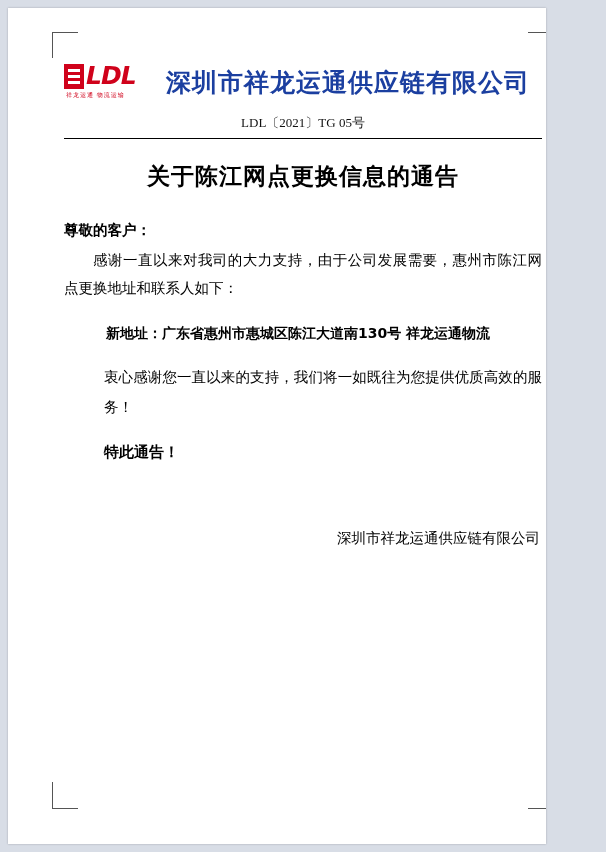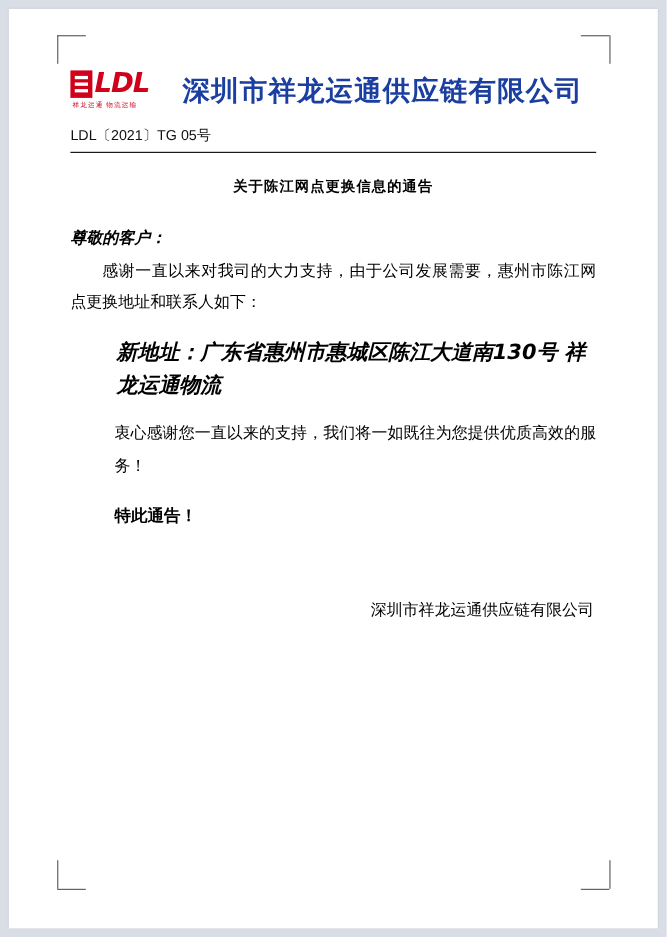--- a/index.html
+++ b/index.html
@@ -9,21 +9,21 @@
   body {
     width: 606px;
     height: 852px;
     background: #d8dde6;
     font-family: "Liberation Sans", sans-serif;
   }
   .page {
     position: absolute;
     left: 8px;
     top: 8px;
-    width: 590px;
+    width: 538px;
     height: 836px;
     background: #ffffff;
     box-shadow: 0 0 2px rgba(0,0,0,0.25);
     overflow: hidden;
   }
   
   .crop {
     position: absolute;
     width: 0;
     height: 0;
@@ -117,69 +117,67 @@
     font-family: "DejaVu Sans", sans-serif;
     font-size: 25px;
     font-weight: bold;
     color: #1b3fa0;
     letter-spacing: 1px;
     white-space: nowrap;
     line-height: 34px;
   }
 
   .doc-number {
-    text-align: left;
-    font-family: Liberation Sans, sans-serif;
+    text-align: center;
+    font-family: Liberation Serif, serif;
     font-size: 13px;
     color: #111;
     padding: 4px 0 6px 0;
   }
   .rule {
     border: none;
     border-top: 1.5px solid #000;
     margin: 0 0 0 0;
   }
 
   .doc-title {
     text-align: center;
     font-family: Liberation Serif, serif;
-    font-size: 13px;
+    font-size: 23px;
     font-weight: bold;
     color: #000;
     letter-spacing: 1px;
     padding: 22px 0 18px 0;
   }
 
   .body-block {
     font-family: "DejaVu Sans", sans-serif;
     font-size: 14.5px;
     color: #000;
     line-height: 28px;
   }
   .salutation {
     font-weight: bold;
     margin: 6px 0 2px 0;
-    font-style: italic;
   }
   .para {
     text-indent: 2em;
     margin: 0 0 16px 0;
     text-align: justify;
   }
   .detail-list {
     margin: 8px 0 0 0;
     padding: 0;
     list-style: none;
   }
   .detail-list li {
     font-weight: bold;
     padding-left: 42px;
     line-height: 30px;
-    font-size: 19px;
-    font-style: italic;
+    font-size: 14px;
   }
   .closing {
     margin-top: 14px;
     padding-left: 40px;
     line-height: 30px;
     text-align: justify;
   }
   .notice-end {
     margin-top: 16px;
     padding-left: 40px;

